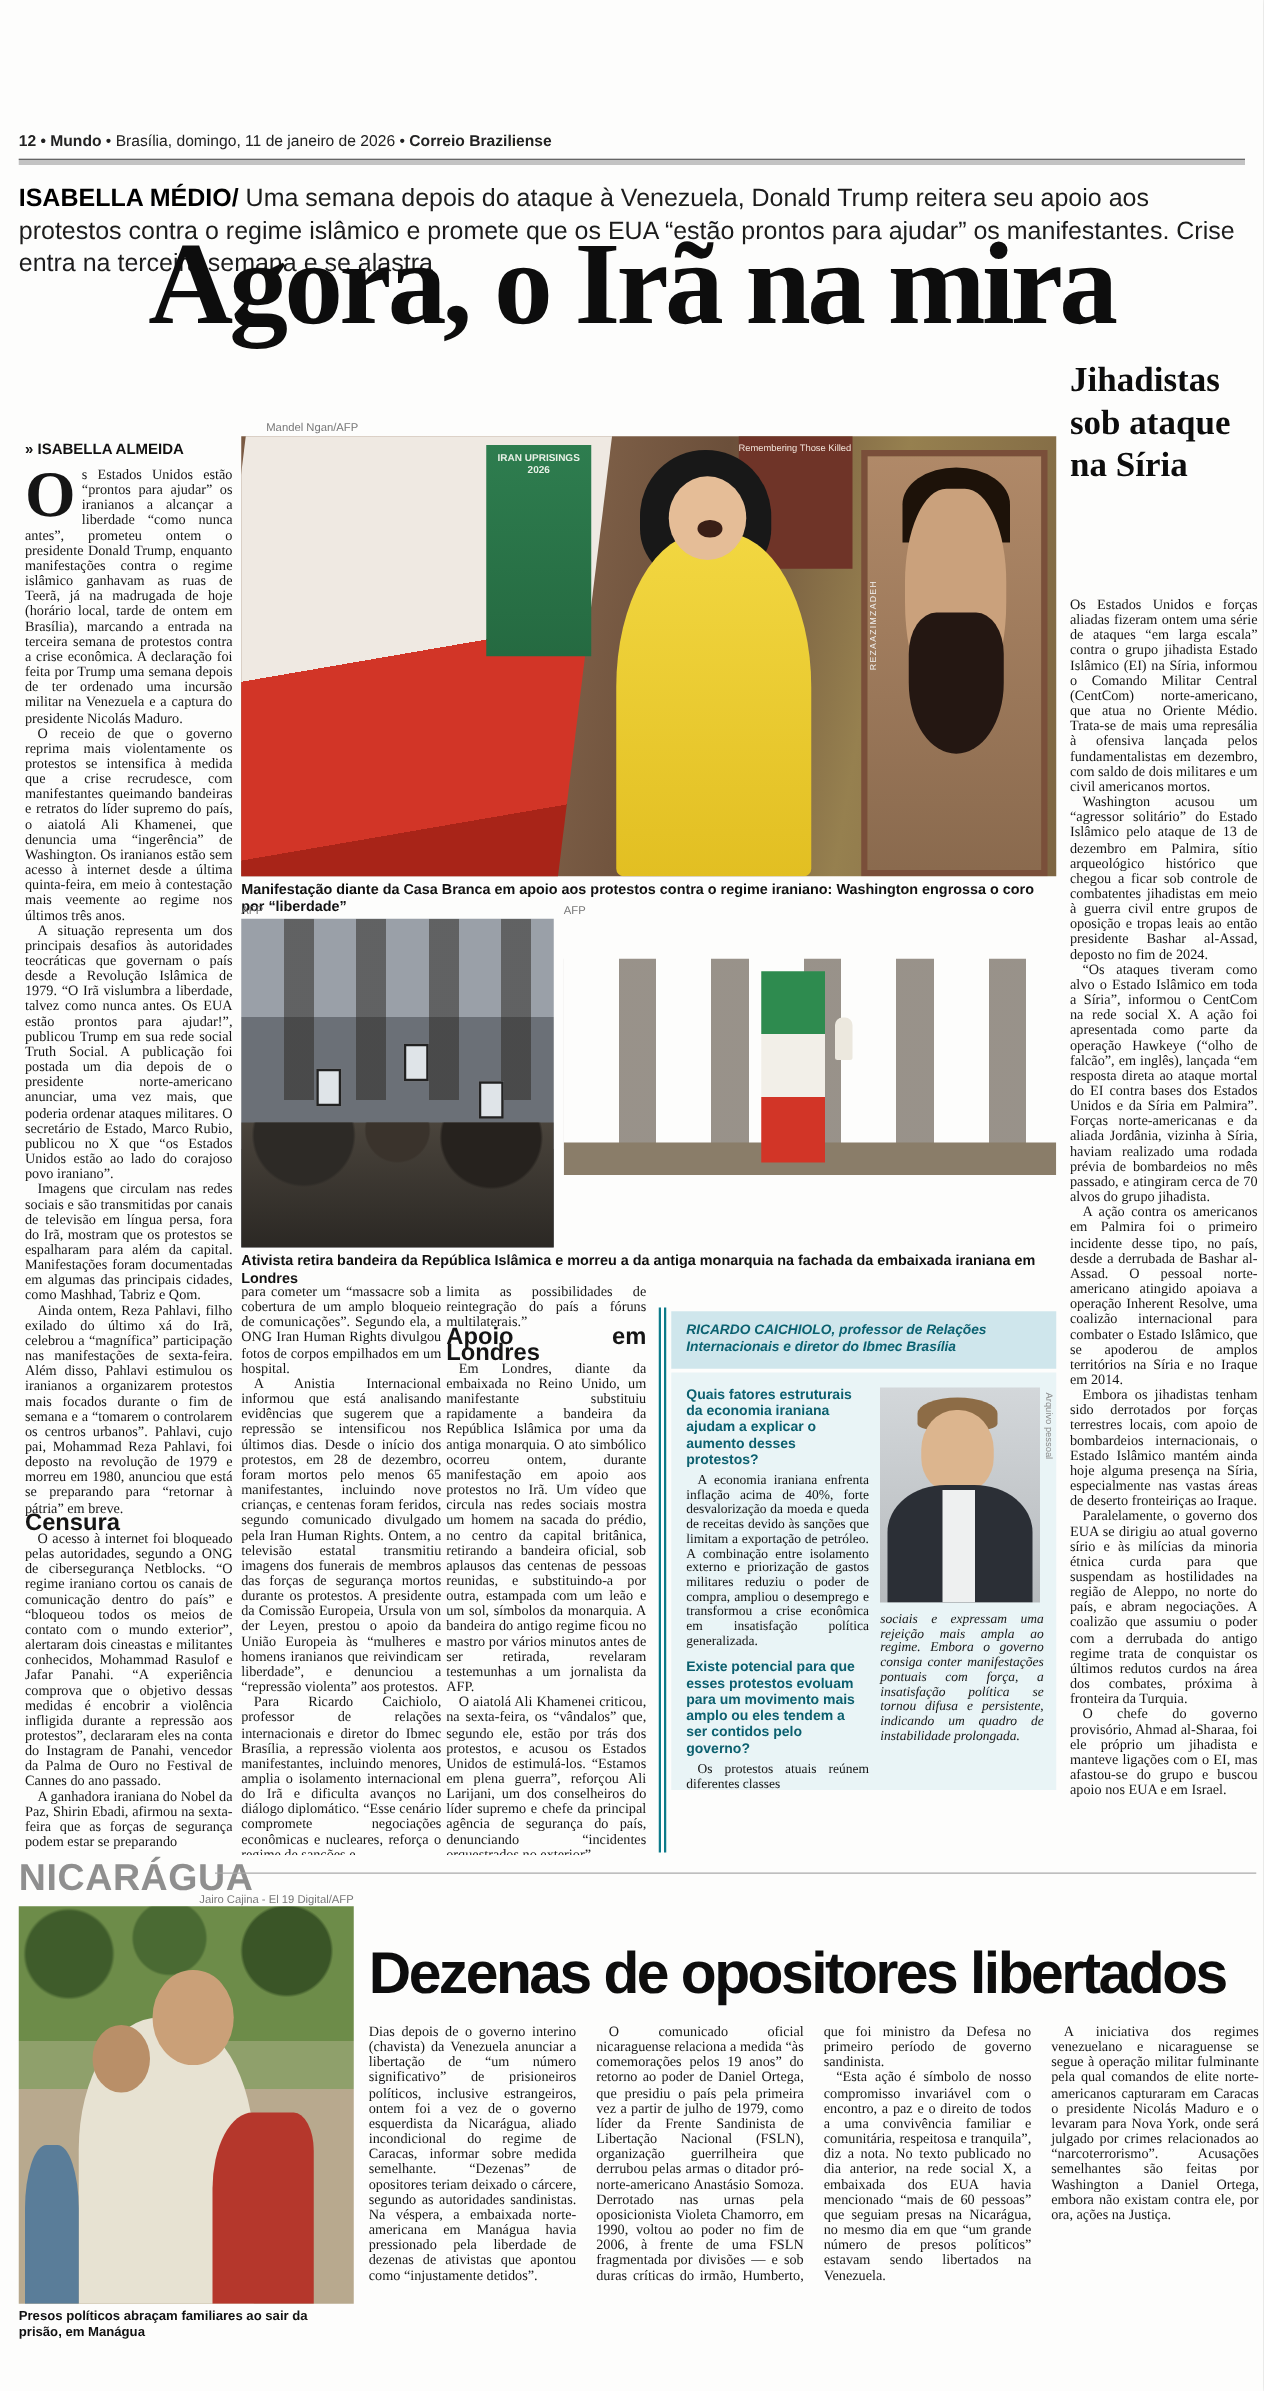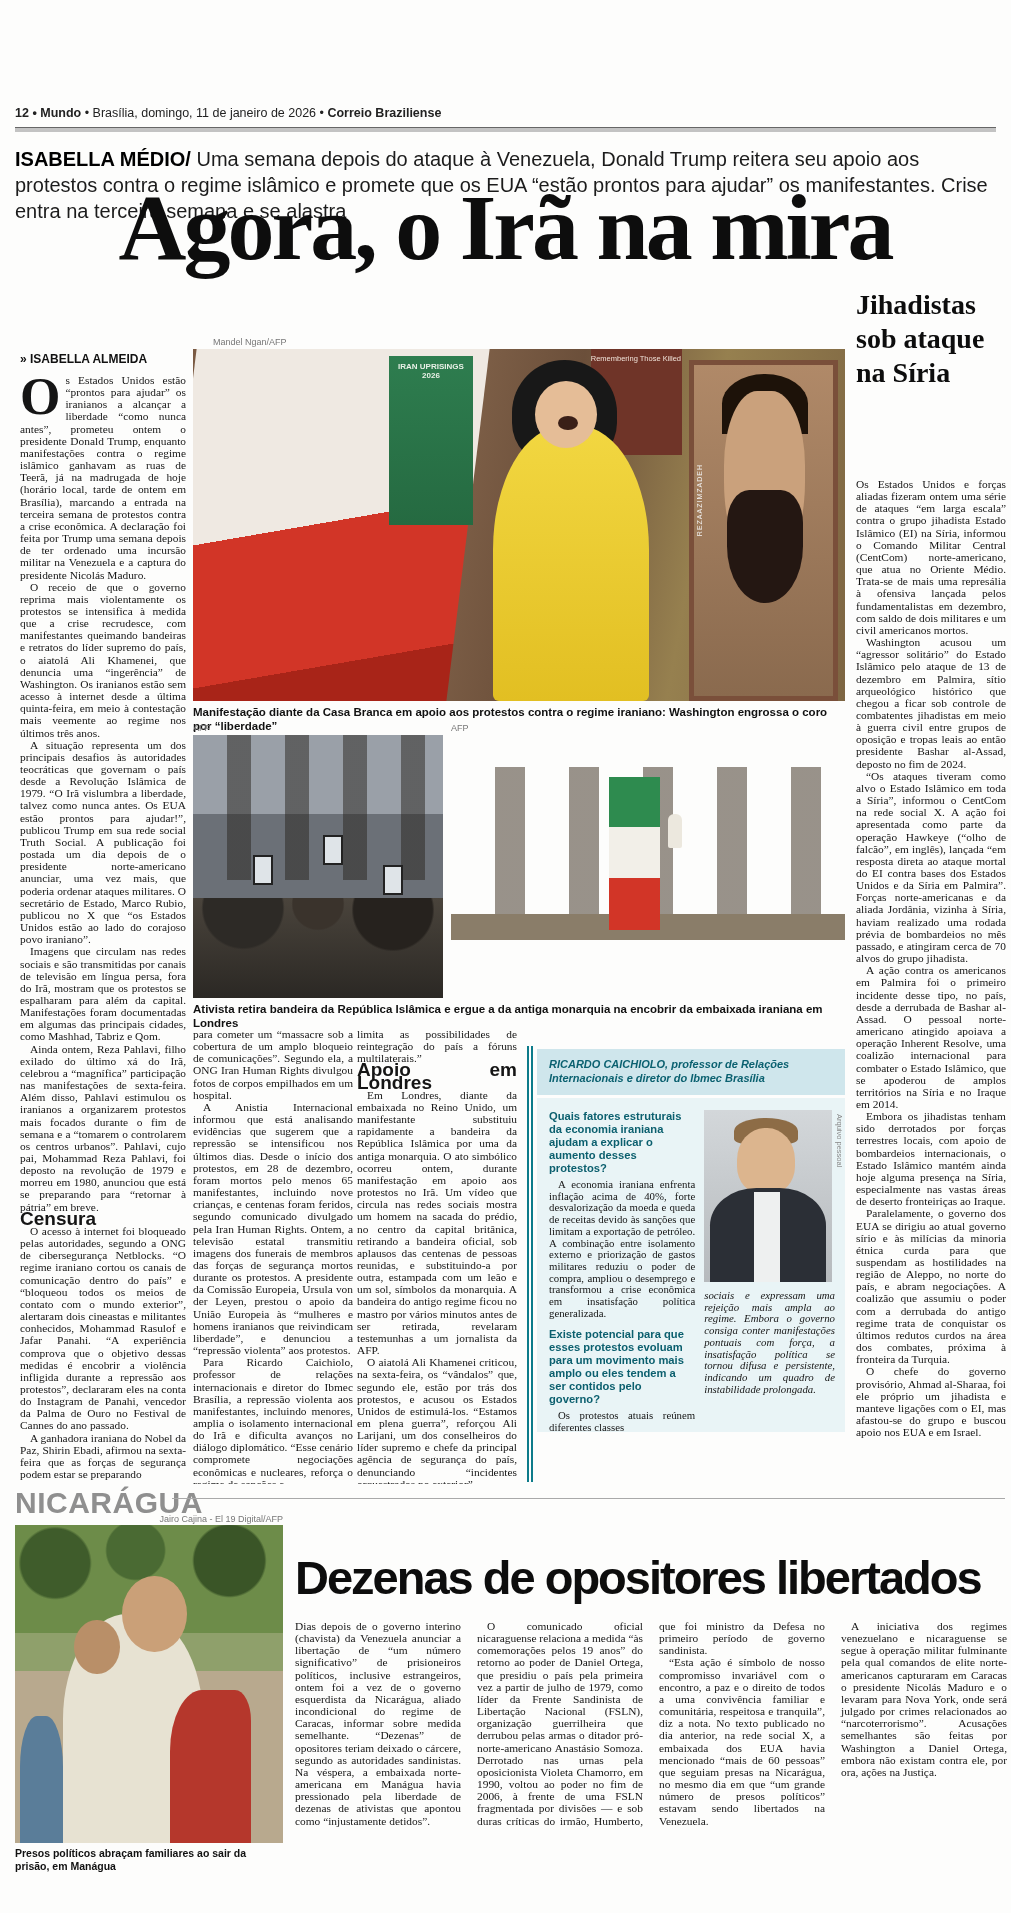--- a/index.html
+++ b/index.html
@@ -206,21 +206,21 @@
     <div class="p2-phone" style="left:60px;top:120px;"></div>
     <div class="p2-phone" style="left:130px;top:100px;"></div>
     <div class="p2-phone" style="left:190px;top:130px;"></div>
   </div>
   <div class="photo" id="photo3">
     <div class="p3-windows"></div>
     <div class="p3-balcony"></div>
     <div class="p3-flag"></div>
     <div class="p3-person"></div>
   </div>
-  <div class="abs caption" style="left:193px;top:1003px;width:652px;">Ativista retira bandeira da República Islâmica e ergue a da antiga monarquia na encobrir da embaixada iraniana em Londres</div>
+  <div class="abs caption" style="left:193px;top:1003px;width:652px;">Ativista retira bandeira da República Islâmica e morreu a da antiga monarquia na fachada da embaixada iraniana em Londres</div>
 
   <div class="abs bodycol" id="colB">
     <p class="noindent">para cometer um “massacre sob a cobertura de um amplo bloqueio de comunicações”. Segundo ela, a ONG Iran Human Rights divulgou fotos de corpos empilhados em um hospital.</p>
     <p>A Anistia Internacional informou que está analisando evidências que sugerem que a repressão se intensificou nos últimos dias. Desde o início dos protestos, em 28 de dezembro, foram mortos pelo menos 65 manifestantes, incluindo nove crianças, e centenas foram feridos, segundo comunicado divulgado pela Iran Human Rights. Ontem, a televisão estatal transmitiu imagens dos funerais de membros das forças de segurança mortos durante os protestos. A presidente da Comissão Europeia, Ursula von der Leyen, prestou o apoio da União Europeia às “mulheres e homens iranianos que reivindicam liberdade”, e denunciou a “repressão violenta” aos protestos.</p>
     <p>Para Ricardo Caichiolo, professor de relações internacionais e diretor do Ibmec Brasília, a repressão violenta aos manifestantes, incluindo menores, amplia o isolamento internacional do Irã e dificulta avanços no diálogo diplomático. “Esse cenário compromete negociações econômicas e nucleares, reforça o regime de sanções e</p>
   </div>
 
   <div class="abs bodycol" id="colC">
     <p class="noindent">limita as possibilidades de reintegração do país a fóruns multilaterais.”</p>
     <p class="subhead">Apoio em Londres</p>

